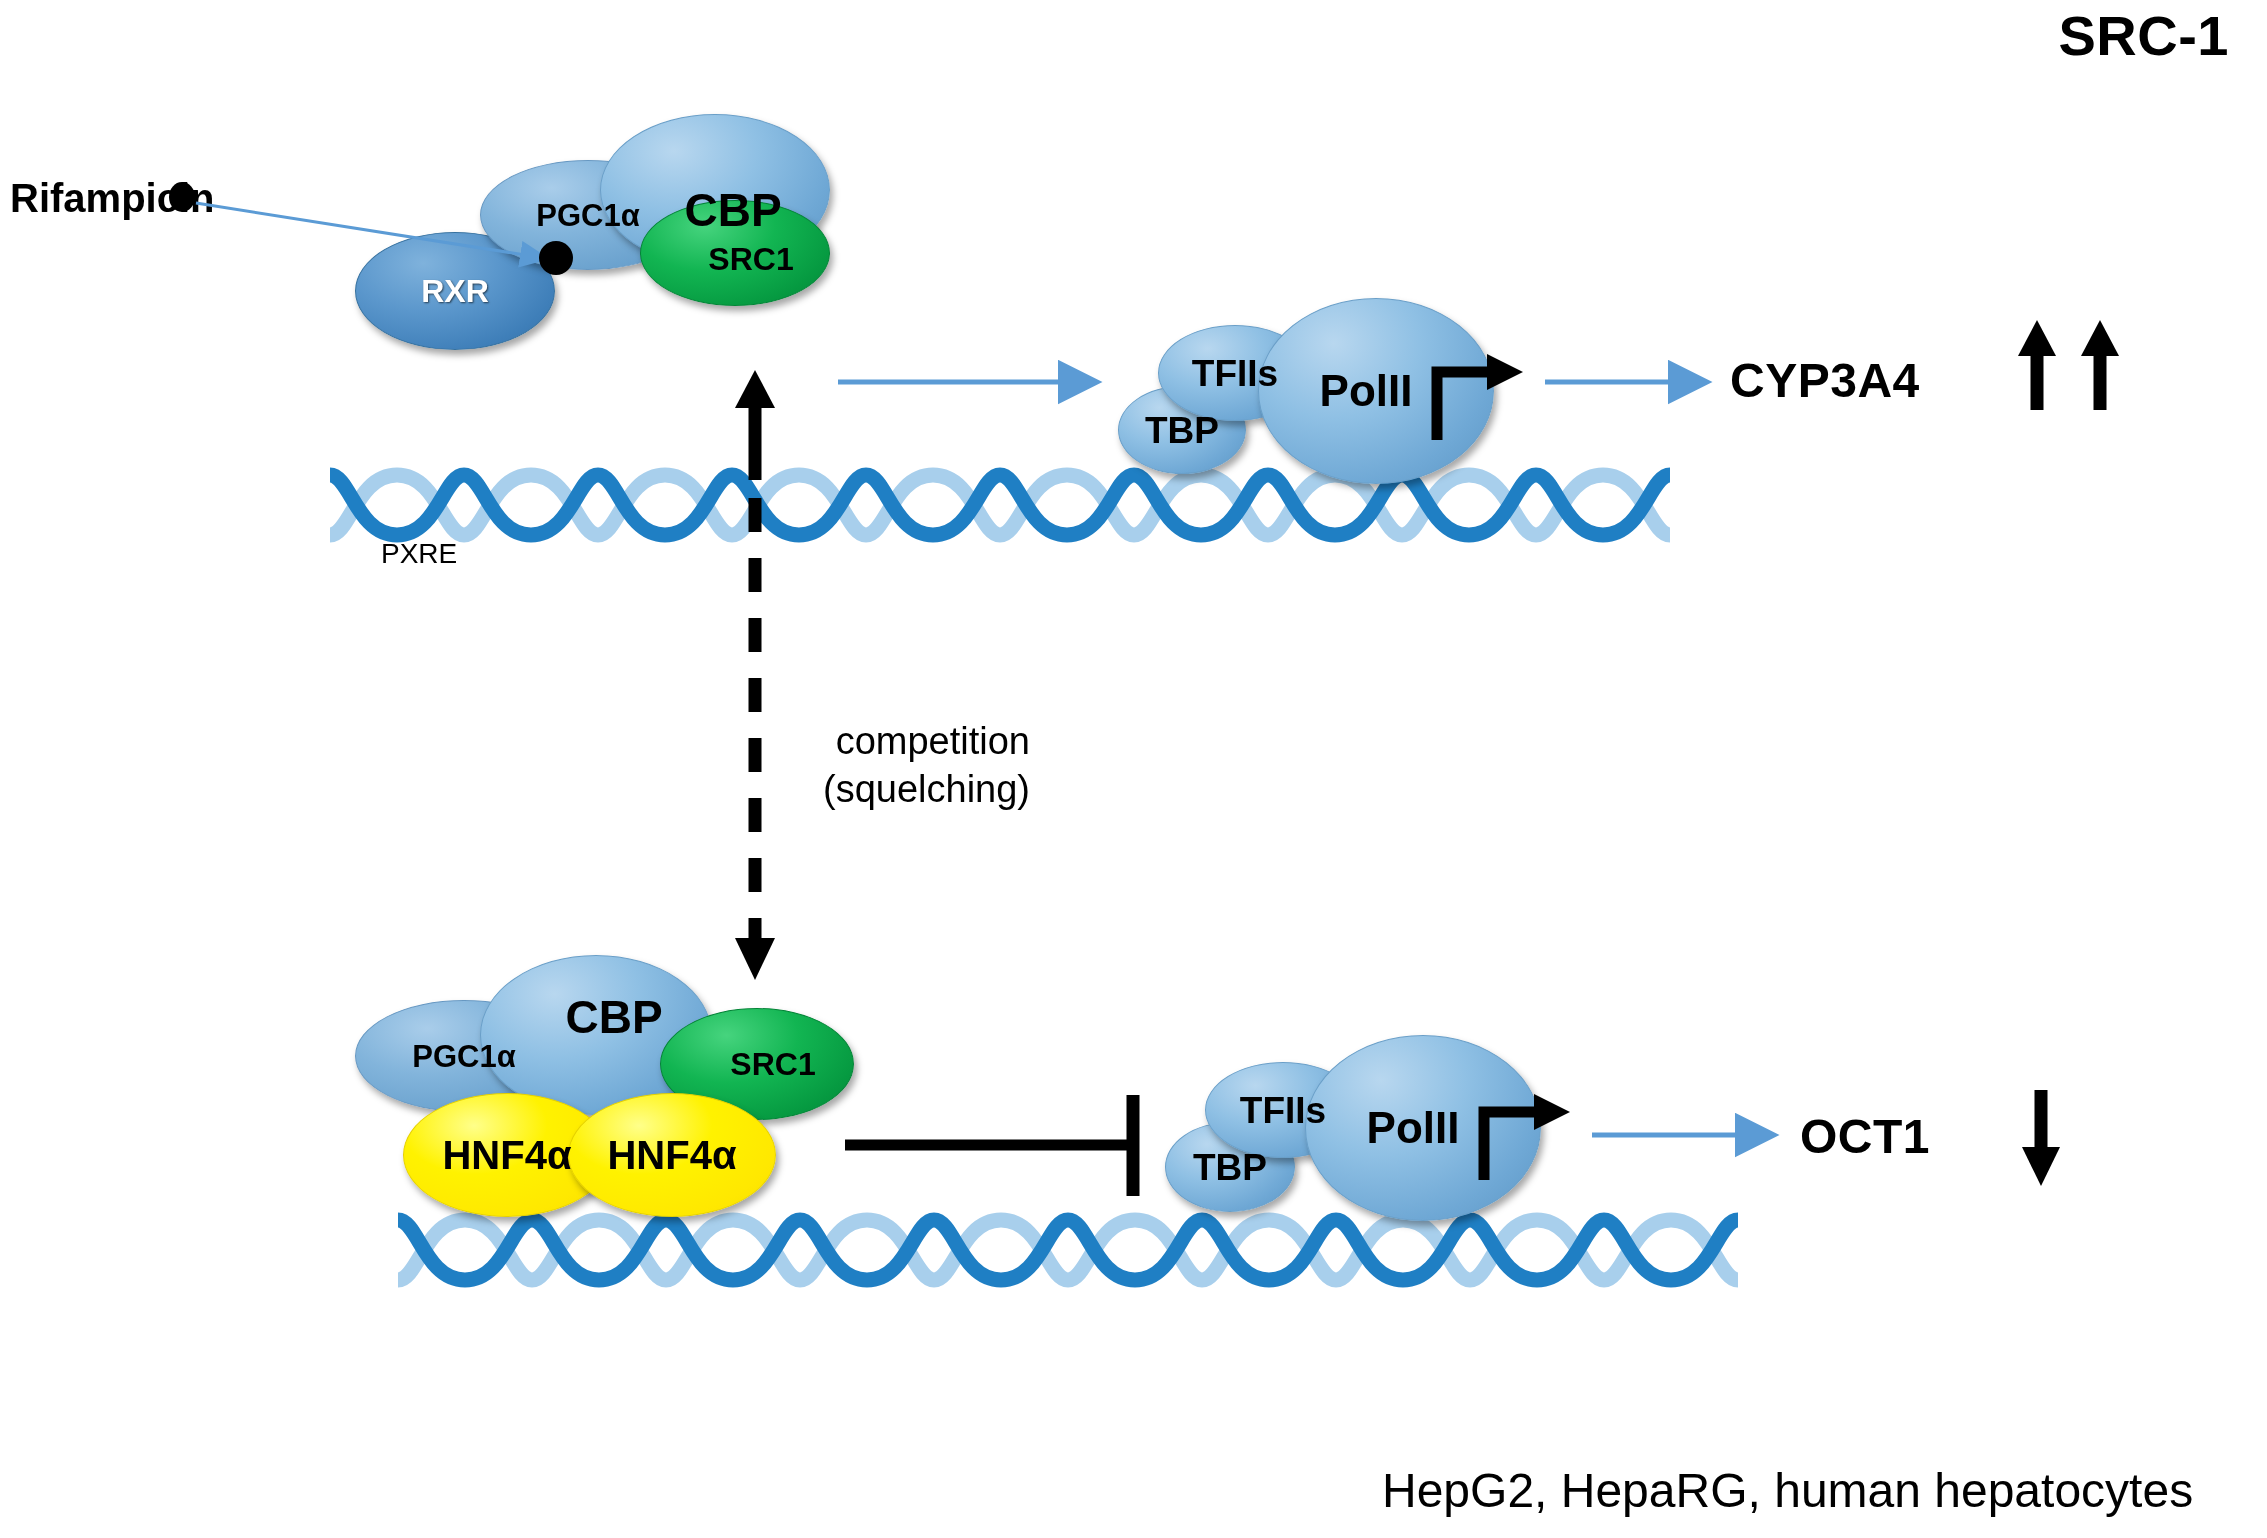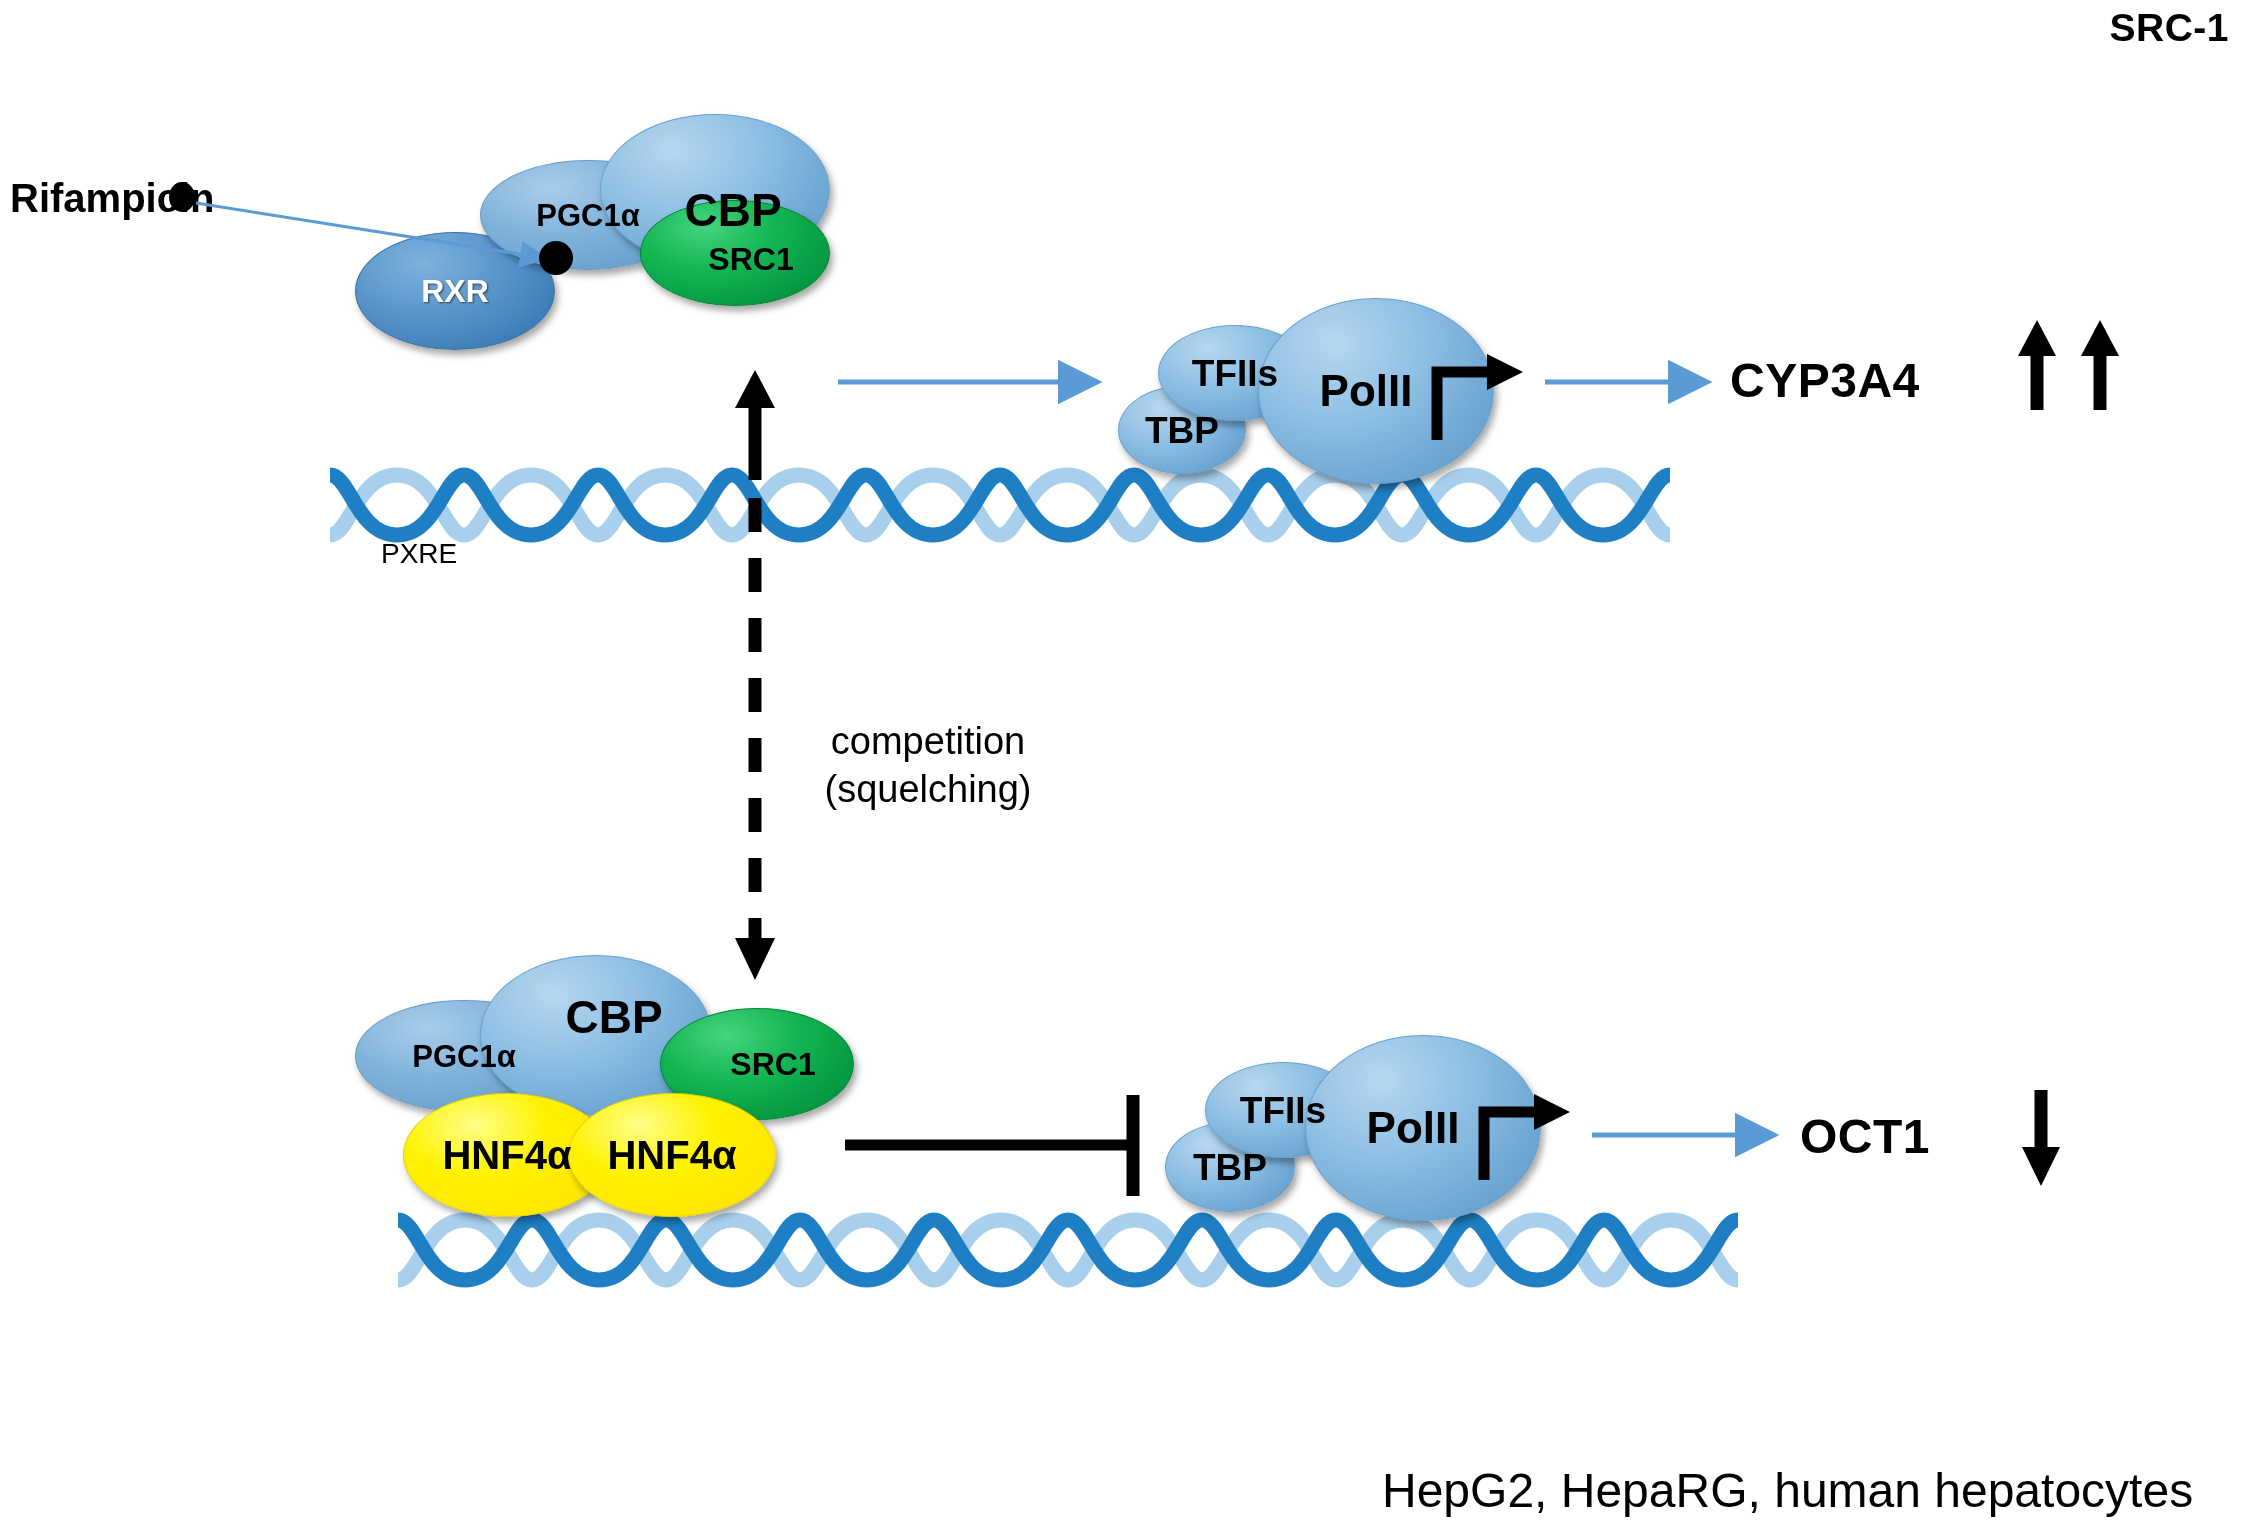--- a/index.html
+++ b/index.html
@@ -17,21 +17,21 @@
   }
 
   
   .lbl {
     position: absolute;
     white-space: nowrap;
     color: #000000;
     line-height: 1;
   }
   .lbl-src1-title {
-    font-size: 39px;
+    font-size: 56px;
     font-weight: bold;
     letter-spacing: 0.5px;
   }
   .lbl-rifampicin {
     font-size: 40px;
     font-weight: bold;
   }
   .lbl-pxre {
     font-size: 28px;
     font-weight: normal;
@@ -201,21 +201,21 @@
   <div class="prot blue-light" style="left:1165px; top:1122px; width:130px; height:90px;">
     <span style="font-size:37px;">TBP</span>
   </div>
   <div class="prot blue-light" style="left:1205px; top:1062px; width:156px; height:96px;">
     <span style="font-size:37px;">TFIIs</span>
   </div>
   <div class="prot blue-light" style="left:1305px; top:1035px; width:236px; height:186px;">
     <span style="font-size:44px; transform:translate(-10px,0);">PolII</span>
   </div>
 
-  <div class="lbl lbl-competition" style="left:798px; top:718px; width:260px;">
+  <div class="lbl lbl-competition" style="left:770px; top:718px; width:260px;text-align:right;">
     <div>competition</div>
     <div>(squelching)</div>
   </div>
 
   <div class="lbl lbl-gene" style="left:1730px; top:357px;">CYP3A4</div>
   <div class="lbl lbl-gene" style="left:1800px; top:1113px;">OCT1</div>
 
   <div class="lbl lbl-celltypes" style="left:1382px; top:1467px;">HepG2, HepaRG, human hepatocytes</div>
 
   <svg class="svg-layer" viewBox="0 0 2267 1538">

